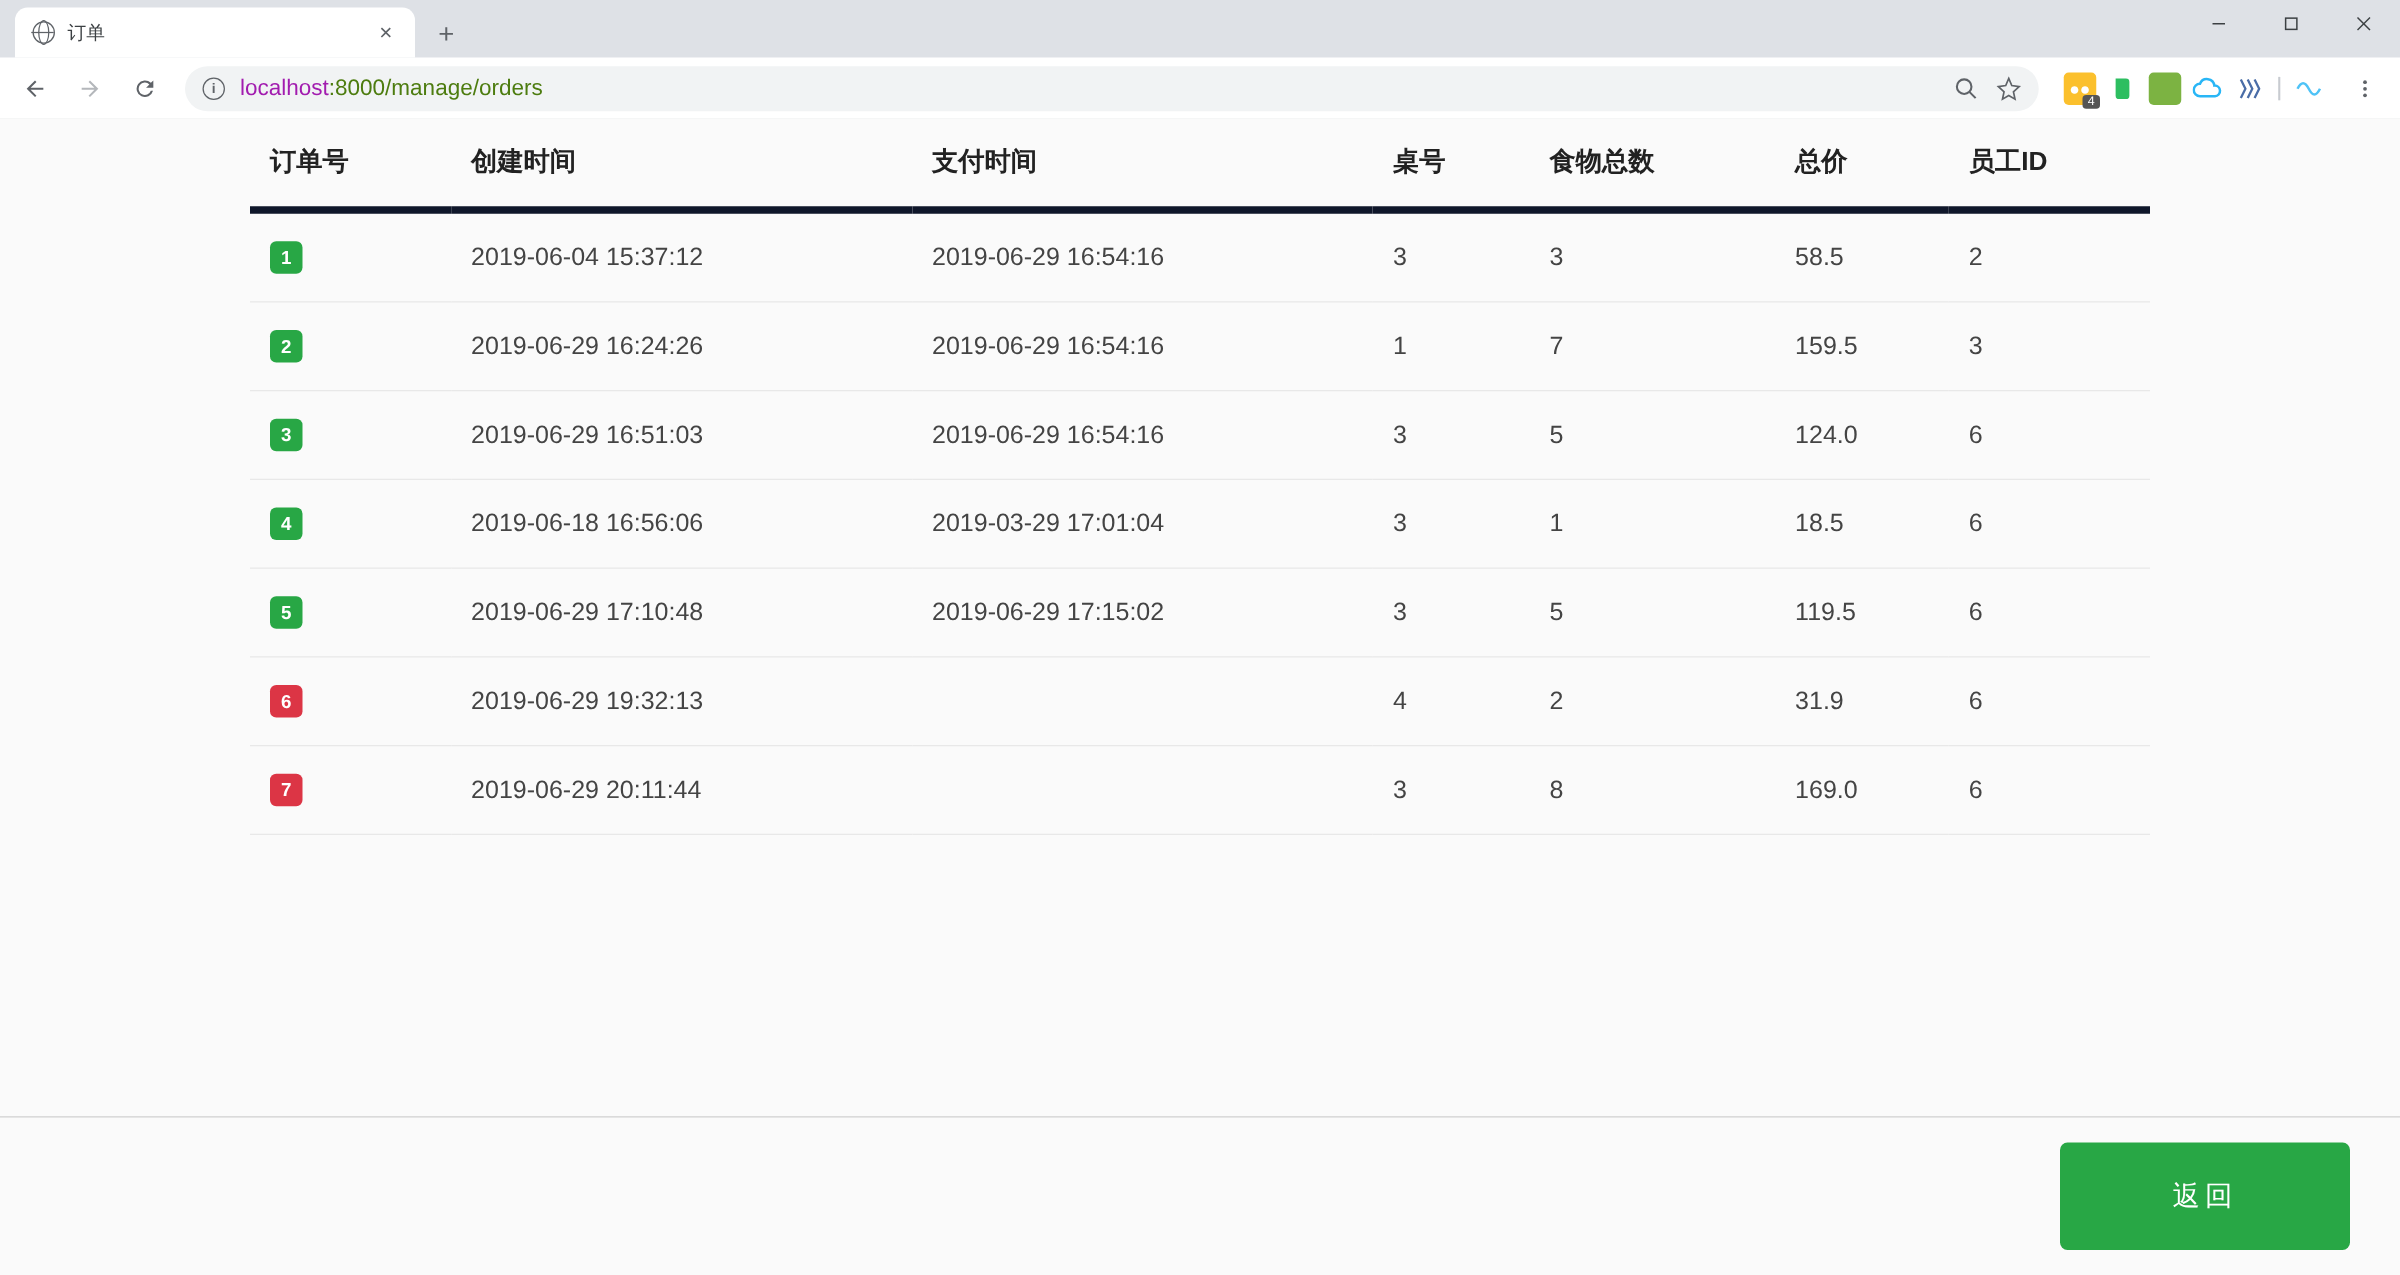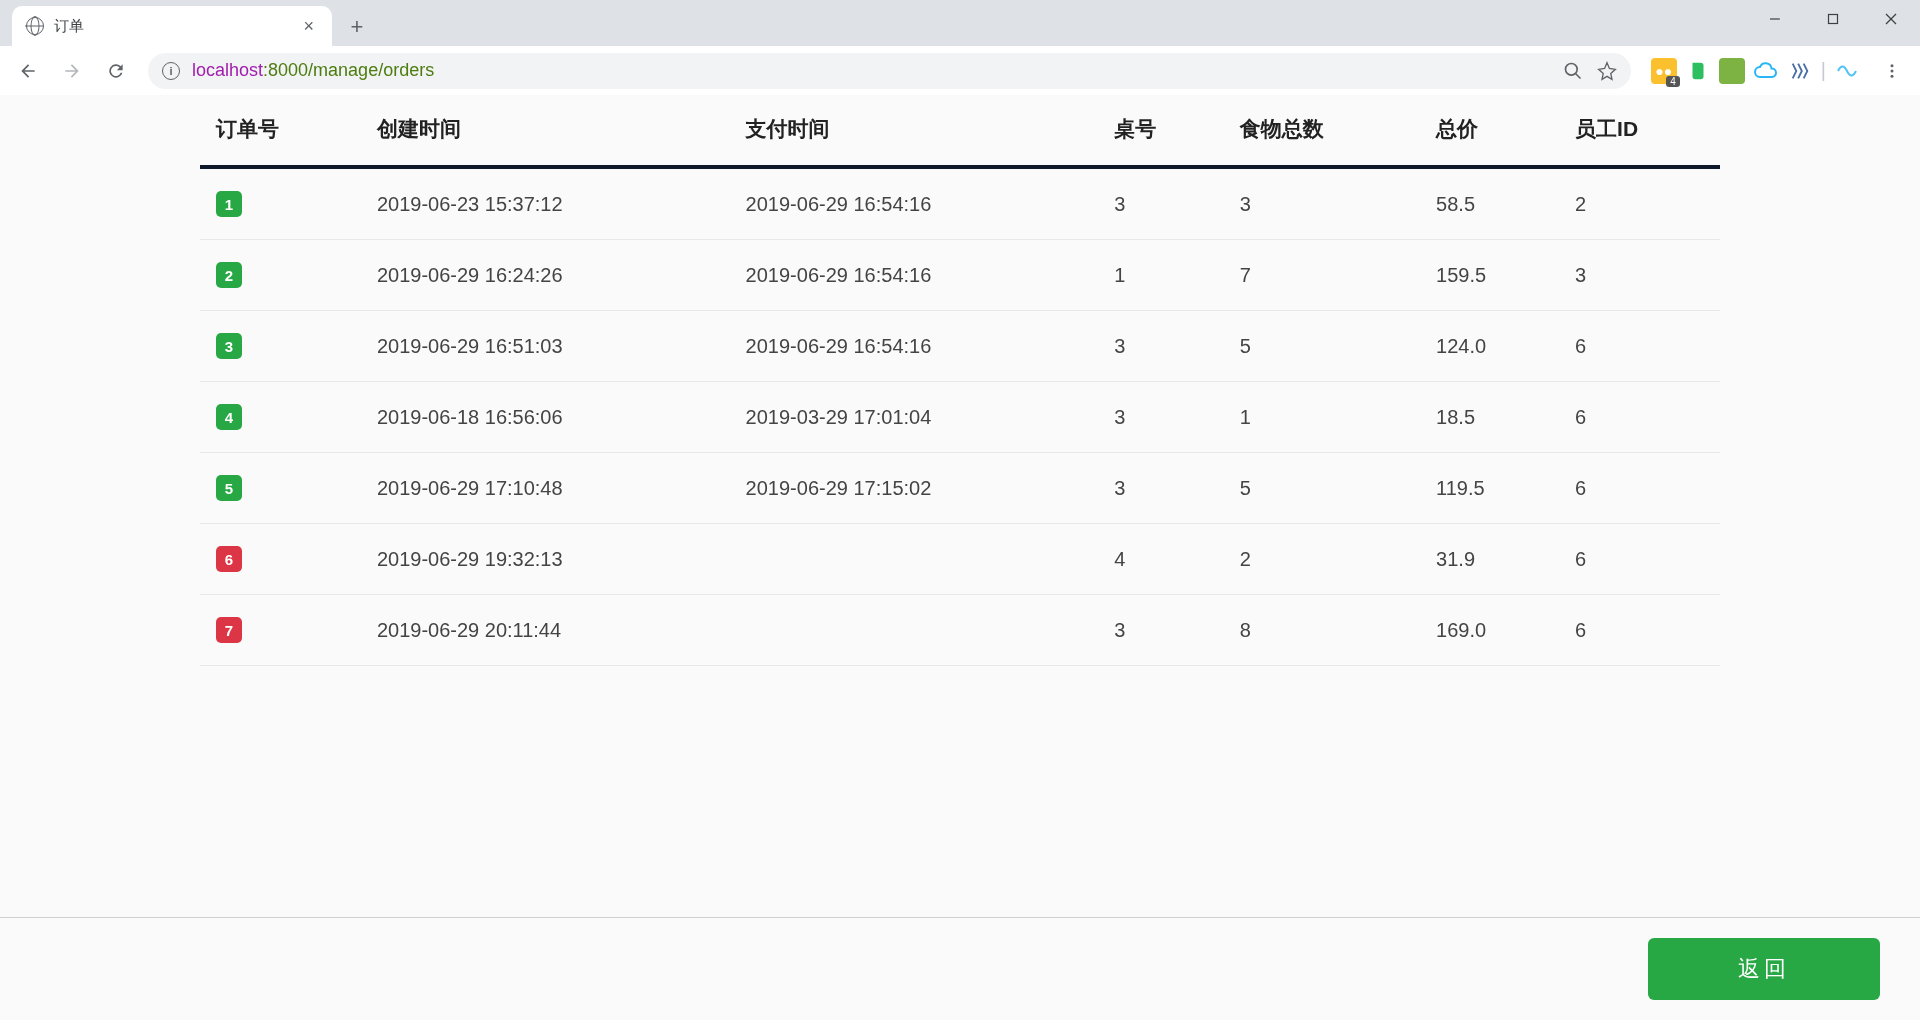--- a/index.html
+++ b/index.html
@@ -153,21 +153,21 @@
       width: 100%;
       border-collapse: collapse;
       font-size: 20px;
       color: #333;
     }
     thead th {
       text-align: left;
       font-weight: 700;
       font-size: 21px;
       padding: 20px 16px 22px;
-      border-bottom: 4px solid #0f172a;
+      border-bottom: 6px solid #0f172a;
       color: #222;
     }
     tbody td {
       padding: 22px 16px;
       border-bottom: 1px solid #e8e8e8;
       color: #444;
     }
     .badge {
       display: inline-flex;
       align-items: center;
@@ -192,21 +192,21 @@
       display: flex;
       justify-content: flex-end;
     }
     .btn-return {
       background: #28a745;
       color: #fff;
       border: none;
       border-radius: 6px;
       font-size: 22px;
       font-weight: 500;
-      padding: 16px 90px;
+      padding: 28px 90px;
       cursor: pointer;
       letter-spacing: 4px;
     }
     svg { display: block; }
   </style>
 </head>
 <body>
 
 <div class="browser-chrome">
   <div class="tab-bar">
@@ -315,21 +315,21 @@
           <th>支付时间</th>
           <th>桌号</th>
           <th>食物总数</th>
           <th>总价</th>
           <th>员工ID</th>
         </tr>
       </thead>
       <tbody id="orders-tbody">
           <tr>
             <td><span class="badge green">1</span></td>
-            <td>2019-06-23 15:37:12</td>
+            <td>2019-06-04 15:37:12</td>
             <td>2019-06-29 16:54:16</td>
             <td>3</td>
             <td>3</td>
             <td>58.5</td>
             <td>2</td>
           </tr>
           <tr>
             <td><span class="badge green">2</span></td>
             <td>2019-06-29 16:24:26</td>
             <td>2019-06-29 16:54:16</td>

